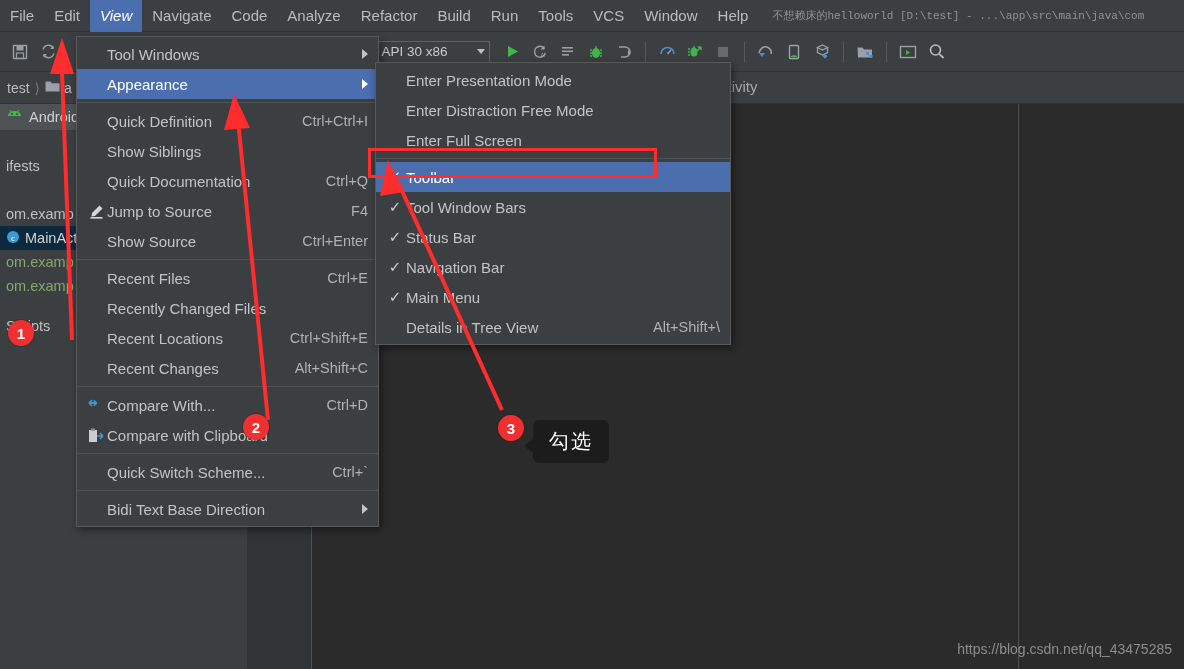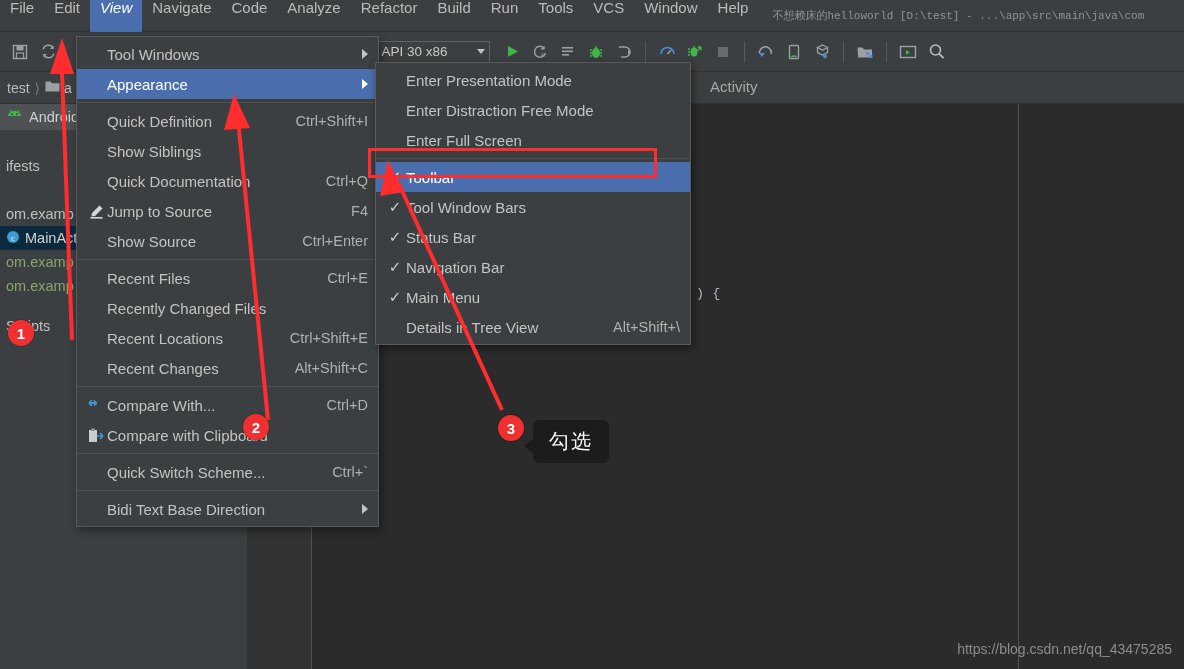--- a/index.html
+++ b/index.html
@@ -13,21 +13,21 @@
   }
   #root { position:relative; width:1184px; height:669px; background:#2b2b2b; }
 
   
   .menubar {
     position:absolute; left:0; top:0; width:1184px; height:32px;
     background:#3c3f41; display:flex; align-items:center;
     border-bottom:1px solid #323232;
   }
   .menubar .mi {
-    padding:16px 10px; height:18px; display:flex; align-items:flex-end;
+    padding:16px 10px; height:18px; display:flex; align-items:center;
     color:#bbbbbb; font-size:15px; white-space:nowrap;
   }
   .menubar .mi.active { background:#4b6eaf; color:#ffffff;font-style:italic; }
   .win-title {
     margin-left:14px; color:#8f9396; font-size:11px; white-space:nowrap;
     overflow:hidden;
     font-family:Liberation Mono, monospace;
   }
 
   
@@ -102,21 +102,21 @@
   .mi-icon { width:22px; display:flex; align-items:center; justify-content:center; flex:0 0 22px;}
   .mi-check { width:22px; flex:0 0 22px; text-align:center; font-size:15px; color:#cfcfcf; }
   .mi-label { flex:1 1 auto; padding-right:22px; }
   .mi-accel { color:#b0b0b0; font-size:14.5px; margin-left:auto; }
   .mi-arrow { margin-left:auto; width:0;height:0;
      border-top:5px solid transparent;border-bottom:5px solid transparent;
      border-left:6px solid #c3c3c3; }
   .menu-sep { height:1px; background:#515151; margin:3px 0; }
 
   #view-menu { left:76px; top:36px; width:303px; }
-  #appearance-menu { left:375px; top:62px; width:316px; }
+  #appearance-menu { left:375px; top:62px; width:356px; }
 
   
   .anno-layer { position:absolute; inset:0; pointer-events:none; z-index:60; }
   .badge {
     position:absolute; width:26px; height:26px; border-radius:50%;
     background:#f03030; color:#fff; font-size:15px; font-weight:bold;
     display:flex; align-items:center; justify-content:center;
     box-shadow:0 0 0 1px rgba(0,0,0,.15);
   }
   .callout {
@@ -380,21 +380,21 @@
     </div>
     <div class="menu-item hl">
       <span class="mi-icon"></span>
       <span class="mi-label">Appearance</span>
       <span class="mi-arrow" style="border-left-color:#ffffff"></span>
     </div>
     <div class="menu-sep"></div>
     <div class="menu-item">
       <span class="mi-icon"></span>
       <span class="mi-label">Quick Definition</span>
-      <span class="mi-accel">Ctrl+Shift+I</span>
+      <span class="mi-accel">Ctrl+Ctrl+I</span>
     </div>
     <div class="menu-item">
       <span class="mi-icon"></span>
       <span class="mi-label">Show Siblings</span>
       <span class="mi-accel"></span>
     </div>
     <div class="menu-item">
       <span class="mi-icon"></span>
       <span class="mi-label">Quick Documentation</span>
       <span class="mi-accel">Ctrl+Q</span>

